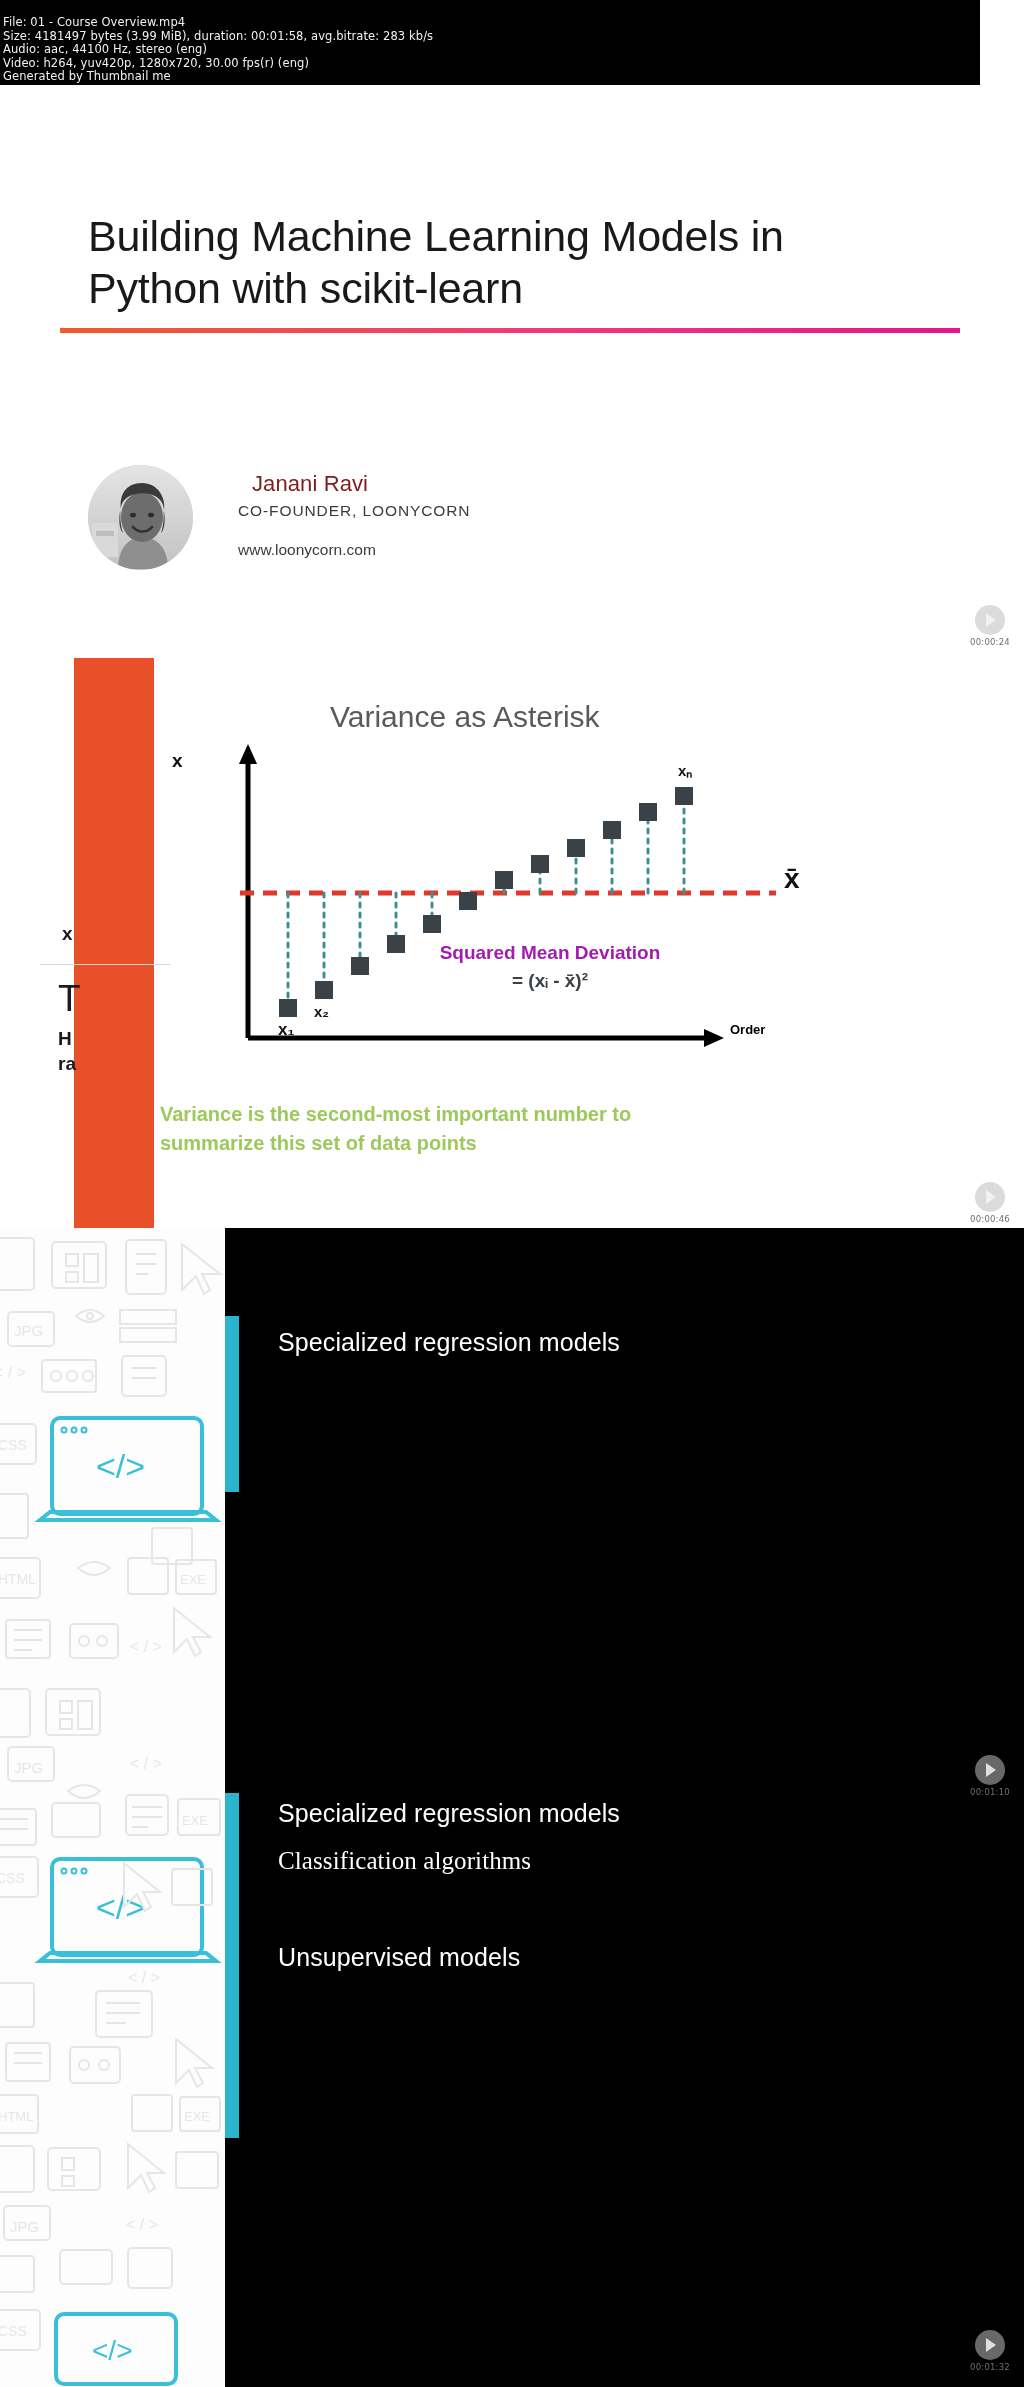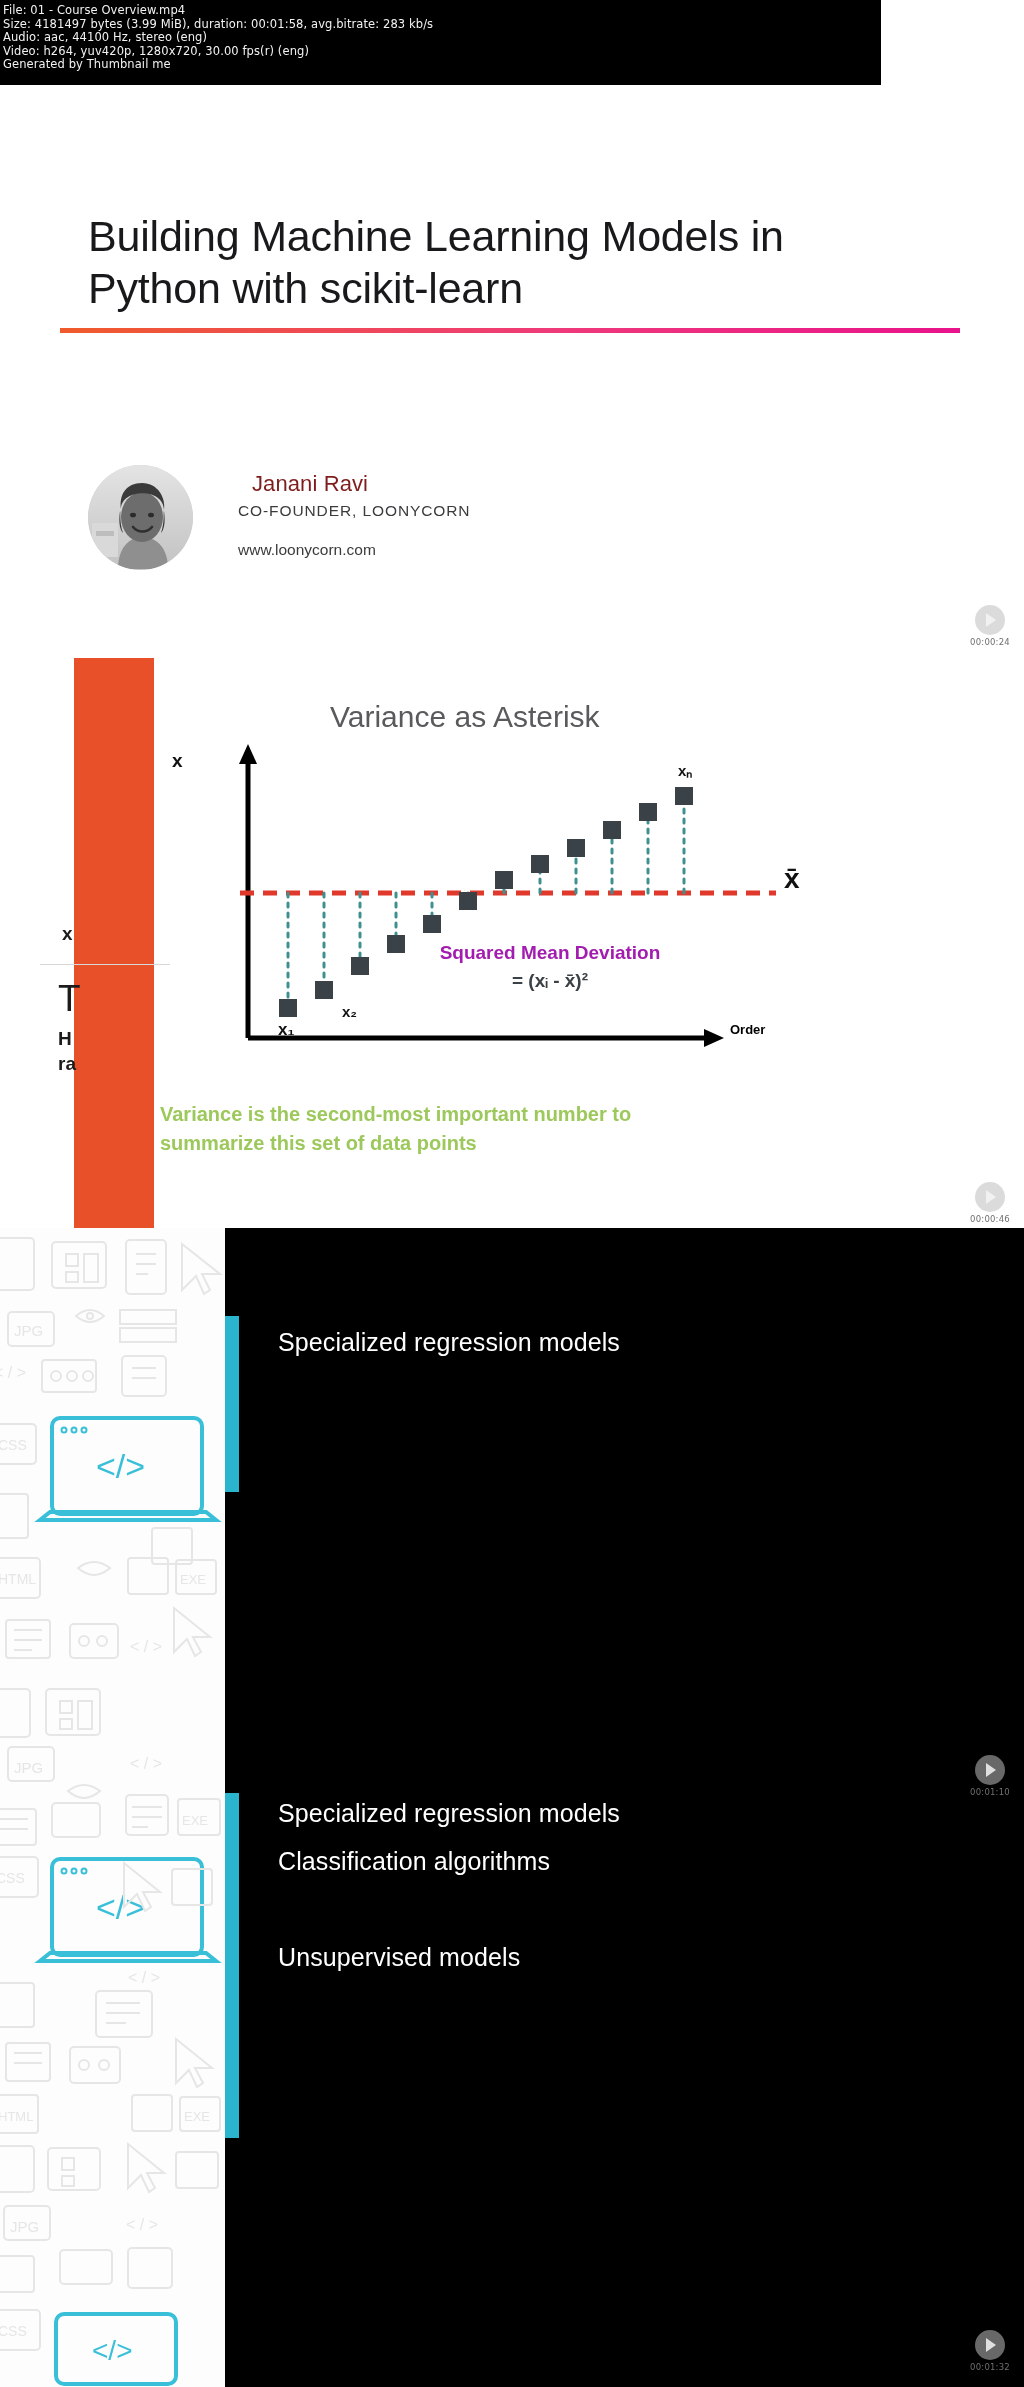--- a/index.html
+++ b/index.html
@@ -4,23 +4,23 @@
 <style>
   html,body{margin:0;padding:0;}
   body{
     width:1024px;height:2387px;background:#ffffff;
     font-family:"Liberation Sans",sans-serif;overflow:hidden;position:relative;
   }
   .page{position:relative;width:1024px;height:2387px;overflow:hidden;background:#fff;}
 
   
   .info-bar{
-    position:absolute;left:0;top:0;width:881px;height:85px;background:#000;
+    position:absolute;left:0;top:0;width:980px;height:85px;background:#000;
     color:#f2f2f2;font-family:"DejaVu Sans",sans-serif;font-size:11.5px;
-    line-height:13.6px;padding:4px 0 0 3px;box-sizing:border-box;white-space:nowrap;
+    line-height:13.6px;padding:16px 0 0 3px;box-sizing:border-box;white-space:nowrap;
   }
   .info-bar div{letter-spacing:.1px;}
 
   
   .thumb{position:absolute;left:0;width:1024px;background:#fff;overflow:hidden;}
   #thumb1{top:85px;height:543px;}
   .slide-title{
     position:absolute;left:88px;top:125px;width:860px;
     font-size:43px;line-height:52px;color:#19191b;font-weight:400;letter-spacing:-.2px;
   }
@@ -197,21 +197,21 @@
           <rect x="367" y="101" width="18" height="18"></rect>
           <rect x="403" y="83" width="18" height="18"></rect>
           <rect x="439" y="65" width="18" height="18"></rect>
           <rect x="475" y="49" width="18" height="18"></rect>
         </g>
       </svg>
       <div style="position:absolute;left:-28px;top:12px;font-size:19px;font-weight:700;color:#111;">x</div>
       <div style="position:absolute;left:530px;top:284px;font-size:13px;font-weight:700;color:#000000;">Order</div>
       <div style="position:absolute;left:584px;top:128px;font-size:28px;font-weight:700;color:#111;line-height:.9;">x̄</div>
       <div style="position:absolute;left:78px;top:282px;font-size:17px;font-weight:700;color:#111;">x₁</div>
-      <div style="position:absolute;left:114px;top:265px;font-size:15px;font-weight:700;color:#111;margin-left:28px;">x₂</div>
+      <div style="position:absolute;left:114px;top:265px;font-size:15px;font-weight:700;color:#111;">x₂</div>
       <div style="position:absolute;left:478px;top:22px;font-size:15px;font-weight:700;color:#111;">xₙ</div>
       <div style="position:absolute;left:200px;top:204px;width:300px;text-align:center;font-size:19px;font-weight:700;color:#a21caf;">Squared Mean Deviation</div>
       <div style="position:absolute;left:200px;top:232px;width:300px;text-align:center;font-size:19px;font-weight:700;color:#3b4247;">= (xᵢ - x̄)²</div>
     </div>
 
     <div class="chart-caption">
       <div>Variance is the second-most important number to</div>
       <div>summarize this set of data points</div>
     </div>
   </div>
@@ -315,21 +315,21 @@
           <text x="-2" y="438" font-size="13" fill="#e6e6e6" stroke="none" font-family="'Liberation Sans',sans-serif">HTML</text>
           <rect x="132" y="412" width="40" height="36" rx="3"></rect>
           <rect x="180" y="414" width="40" height="34" rx="3"></rect>
           <text x="184" y="438" font-size="13" fill="#e6e6e6" stroke="none" font-family="'Liberation Sans',sans-serif">EXE</text>
         </g>
       </svg>
     </div>
     <div class="dark-panel" style="left:225px;top:0;width:799px;height:455px;"></div>
     <div class="teal-stripe" style="left:225px;top:110px;width:14px;height:354px;"></div>
     <div class="bullet-line" style="left:278px;top:116px;">Specialized regression models</div>
-    <div class="bullet-line" style="left:278px;top:164px;">Classification algorithms</div>
+    <div class="bullet-line" style="left:278px;top:164px;font-family:Liberation Serif, serif;">Classification algorithms</div>
     <div class="bullet-line" style="left:278px;top:260px;">Unsupervised models</div>
   </div>
 
   <div class="thumb" id="thumb5">
     <div class="pattern-bg">
       <svg width="1024" height="249" viewBox="0 0 1024 249">
         <g stroke="#e6e6e6" stroke-width="2" fill="none">
           <rect x="-8" y="8" width="42" height="46" rx="4"></rect>
           <rect x="48" y="10" width="52" height="42" rx="4"></rect>
           <rect x="62" y="20" width="12" height="12"></rect>

